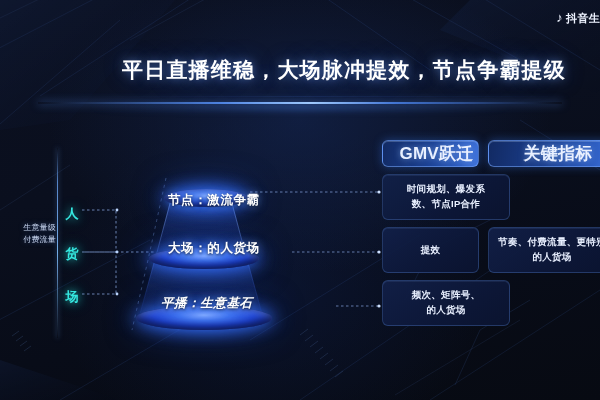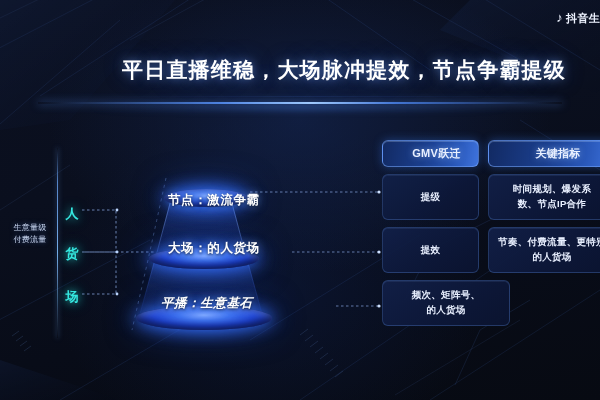--- a/index.html
+++ b/index.html
@@ -46,21 +46,21 @@
     position:absolute; top:11px; right:0px;
     display:flex; align-items:center; gap:3px;
     color:#eef3ff; font-size:11px; font-weight:bold; letter-spacing:.3px;
     white-space:nowrap; overflow:hidden;
   }
   .brand .note { font-size:13px; line-height:1; transform:translateY(-1px); }
 
   
   .axis-label {
     position:absolute; left:4px; top:222px; width:52px;
-    color:#c9d6ef; font-size:8px; line-height:1.45; text-align:center;
+    color:#c9d6ef; font-size:8px; line-height:1.45; text-align:right;
     letter-spacing:.2px; text-shadow:0 0 5px rgba(90,140,230,.5);
   }
   .axis-bar {
     position:absolute; left:57px; top:148px; width:1px; height:190px;
     background:linear-gradient(180deg, rgba(120,180,255,0) 0%, rgba(110,170,255,.75) 18%,
       rgba(130,190,255,.9) 55%, rgba(90,150,240,0) 100%);
     box-shadow:0 0 5px rgba(110,170,255,.6);
   }
 
   
@@ -103,21 +103,21 @@
   .trow { display:flex; gap:9px; margin-bottom:7px; }
 
   .cell {
     display:flex; align-items:center; justify-content:center; text-align:center;
     border-radius:6px; color:#e9f0ff; letter-spacing:.3px;
   }
   .col-a { width:97px; }
   .col-b { width:128px; }
 
   .head {
-    height:27px; font-size:11px; font-weight:bold;
+    height:27px; font-size:17px; font-weight:bold;
     background:linear-gradient(100deg, #122a63 0%, #1b3f8e 45%, #2a59bb 78%, #3f73dd 100%);
     border:1px solid rgba(120,170,255,.55);
     box-shadow:0 0 10px rgba(50,110,220,.45), inset 0 1px 0 rgba(190,220,255,.25);
     text-shadow:0 0 6px rgba(160,200,255,.6);
     padding-left:12px;
   }
   .body-cell {
     height:46px; font-size:9.5px; line-height:1.5; font-weight:bold;
     background:linear-gradient(145deg, rgba(18,32,72,.95) 0%, rgba(13,24,57,.95) 60%, rgba(11,20,48,.95) 100%);
     border:1px solid rgba(90,135,215,.30);
@@ -278,21 +278,20 @@
   </svg>
 
   <div class="table">
 
     <div class="trow">
       <div class="cell col-a head">GMV跃迁</div>
       <div class="cell col-b head">关键指标</div>
     </div>
 
     <div class="trow">
-      <div class="cell col-a body-cell">提级</div>
       <div class="cell col-b body-cell b">
         <div>
           <div>时间规划、爆发系</div>
           <div>数、节点IP合作</div>
         </div>
       </div>
     </div>
 
     <div class="trow">
       <div class="cell col-a body-cell">提效</div>

